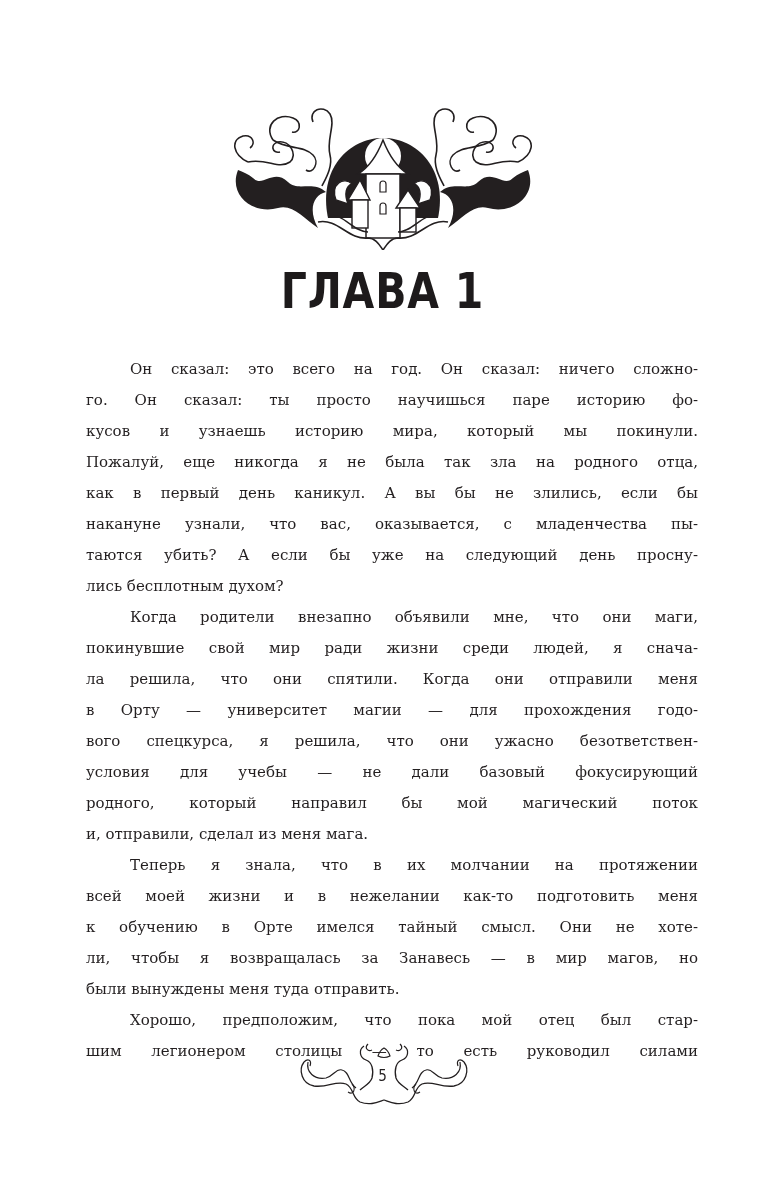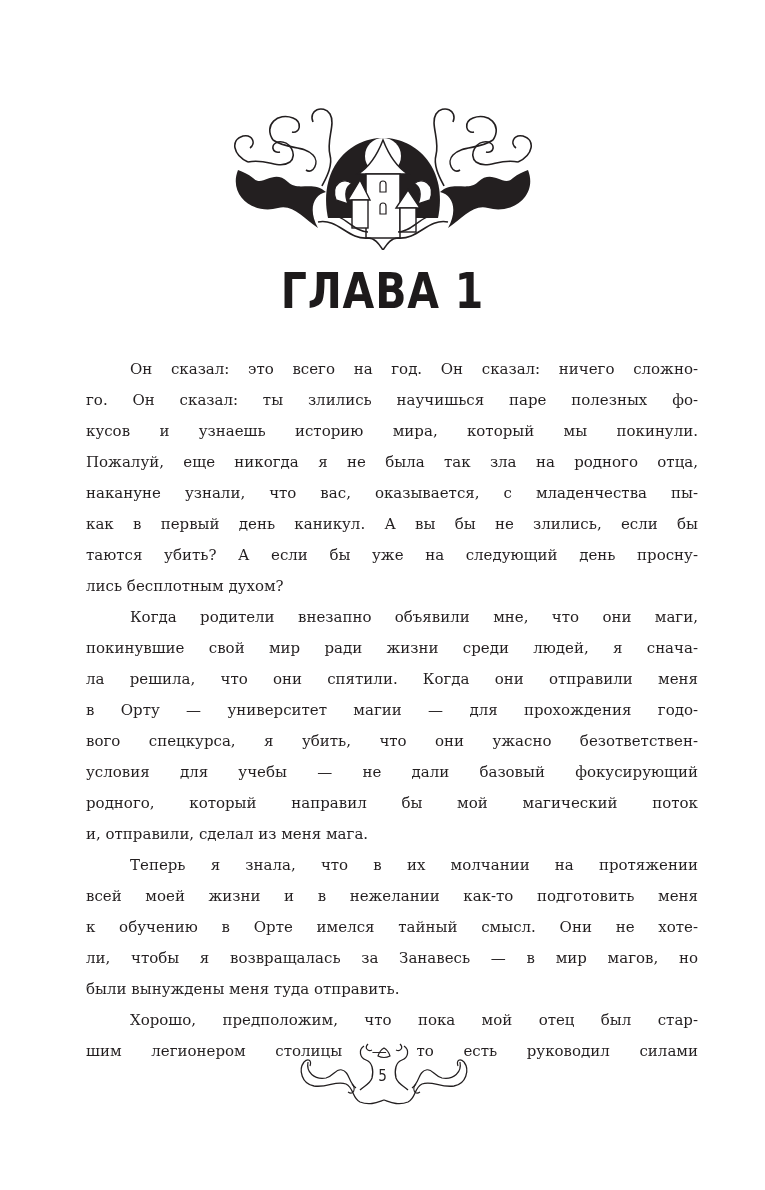--- a/index.html
+++ b/index.html
@@ -138,35 +138,35 @@
     <path d="M100 122 C120 118 130 140 150 138 C158 138 162 146 165 150 C168 146 172 138 180 138 C200 140 210 118 230 122" fill="none" stroke="#231f20" stroke-width="1.6"></path>
     <path d="M110 116 C125 112 135 132 150 132 M220 116 C205 112 195 132 180 132" fill="none" stroke="#231f20" stroke-width="1.4"></path>
   </svg>
 
   <div class="chapter-title">ГЛАВА 1</div>
 
   <div class="body-text">
 
     <div class="para">
       <span class="line indent"><span class="line-inner">Он сказал: это всего на год. Он сказал: ничего сложно-</span></span>
-      <span class="line"><span class="line-inner">го. Он сказал: ты злились научишься паре полезных фо-</span></span>
+      <span class="line"><span class="line-inner">го. Он сказал: ты просто научишься паре историю фо-</span></span>
       <span class="line"><span class="line-inner">кусов и узнаешь историю мира, который мы покинули.</span></span>
       <span class="line"><span class="line-inner">Пожалуй, еще никогда я не была так зла на родного отца,</span></span>
+      <span class="line"><span class="line-inner">как в первый день каникул. А вы бы не злились, если бы</span></span>
       <span class="line"><span class="line-inner">накануне узнали, что вас, оказывается, с младенчества пы-</span></span>
-      <span class="line"><span class="line-inner">как в первый день каникул. А вы бы не злились, если бы</span></span>
       <span class="line"><span class="line-inner">таются убить? А если бы уже на следующий день просну-</span></span>
       <span class="line last"><span class="line-inner">лись бесплотным духом?</span></span>
     </div>
 
     <div class="para">
       <span class="line indent"><span class="line-inner">Когда родители внезапно объявили мне, что они маги,</span></span>
       <span class="line"><span class="line-inner">покинувшие свой мир ради жизни среди людей, я снача-</span></span>
       <span class="line"><span class="line-inner">ла решила, что они спятили. Когда они отправили меня</span></span>
       <span class="line"><span class="line-inner">в Орту — университет магии — для прохождения годо-</span></span>
-      <span class="line"><span class="line-inner">вого спецкурса, я убить, что они ужасно безответствен-</span></span>
+      <span class="line"><span class="line-inner">вого спецкурса, я решила, что они ужасно безответствен-</span></span>
       <span class="line"><span class="line-inner">условия для учебы — не дали базовый фокусирующий</span></span>
       <span class="line"><span class="line-inner">родного, который направил бы мой магический поток</span></span>
       <span class="line last"><span class="line-inner">и, отправили, сделал из меня мага.</span></span>
     </div>
 
     <div class="para">
       <span class="line indent"><span class="line-inner">Теперь я знала, что в их молчании на протяжении</span></span>
       <span class="line"><span class="line-inner">всей моей жизни и в нежелании как-то подготовить меня</span></span>
       <span class="line"><span class="line-inner">к обучению в Орте имелся тайный смысл. Они не хоте-</span></span>
       <span class="line"><span class="line-inner">ли, чтобы я возвращалась за Занавесь — в мир магов, но</span></span>

